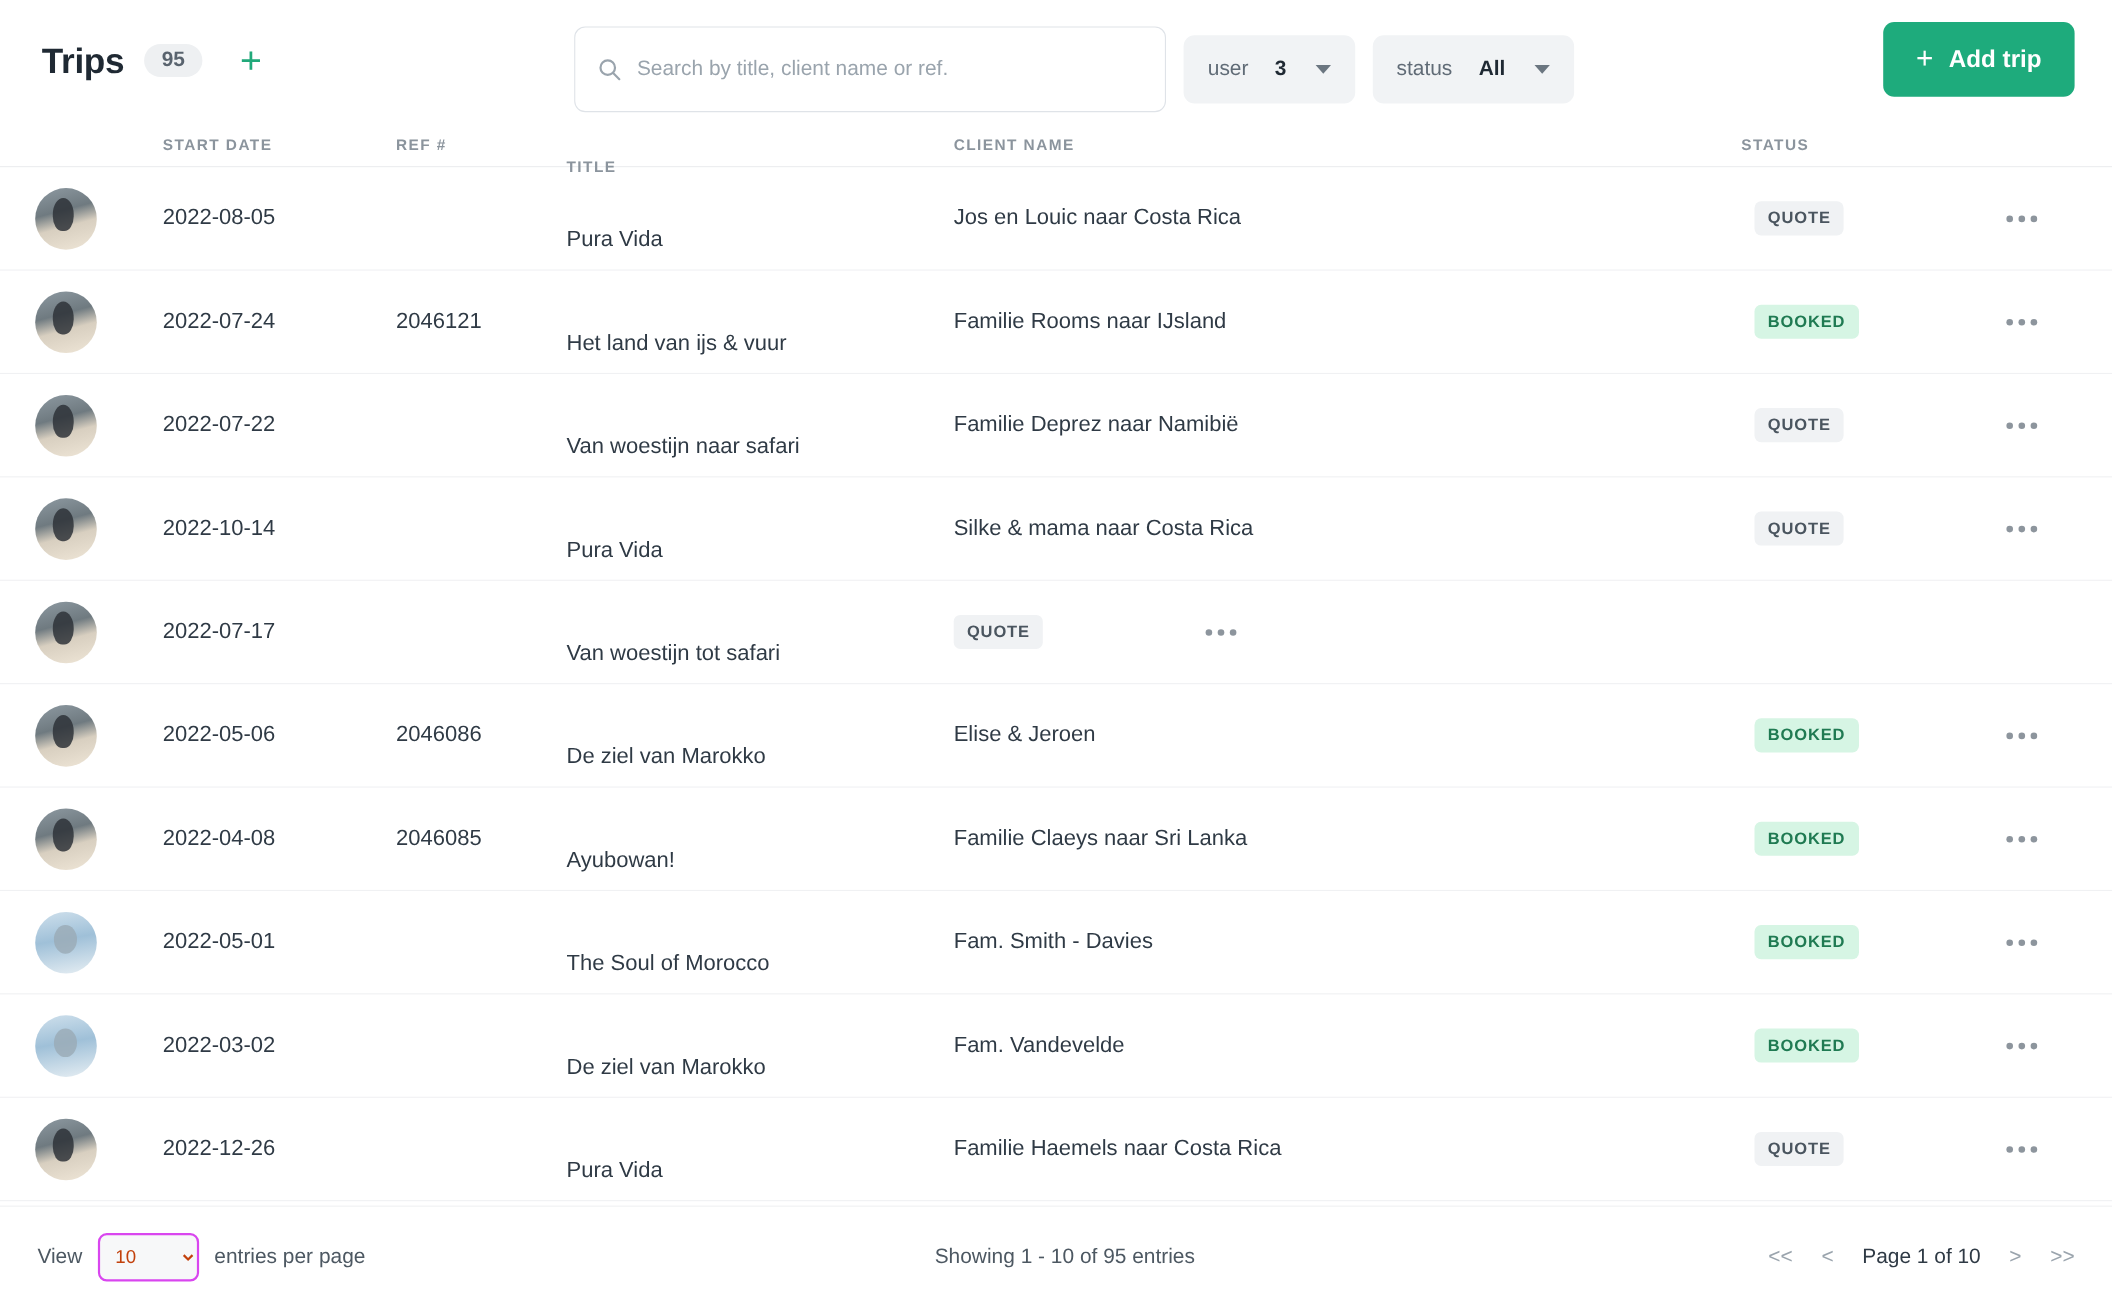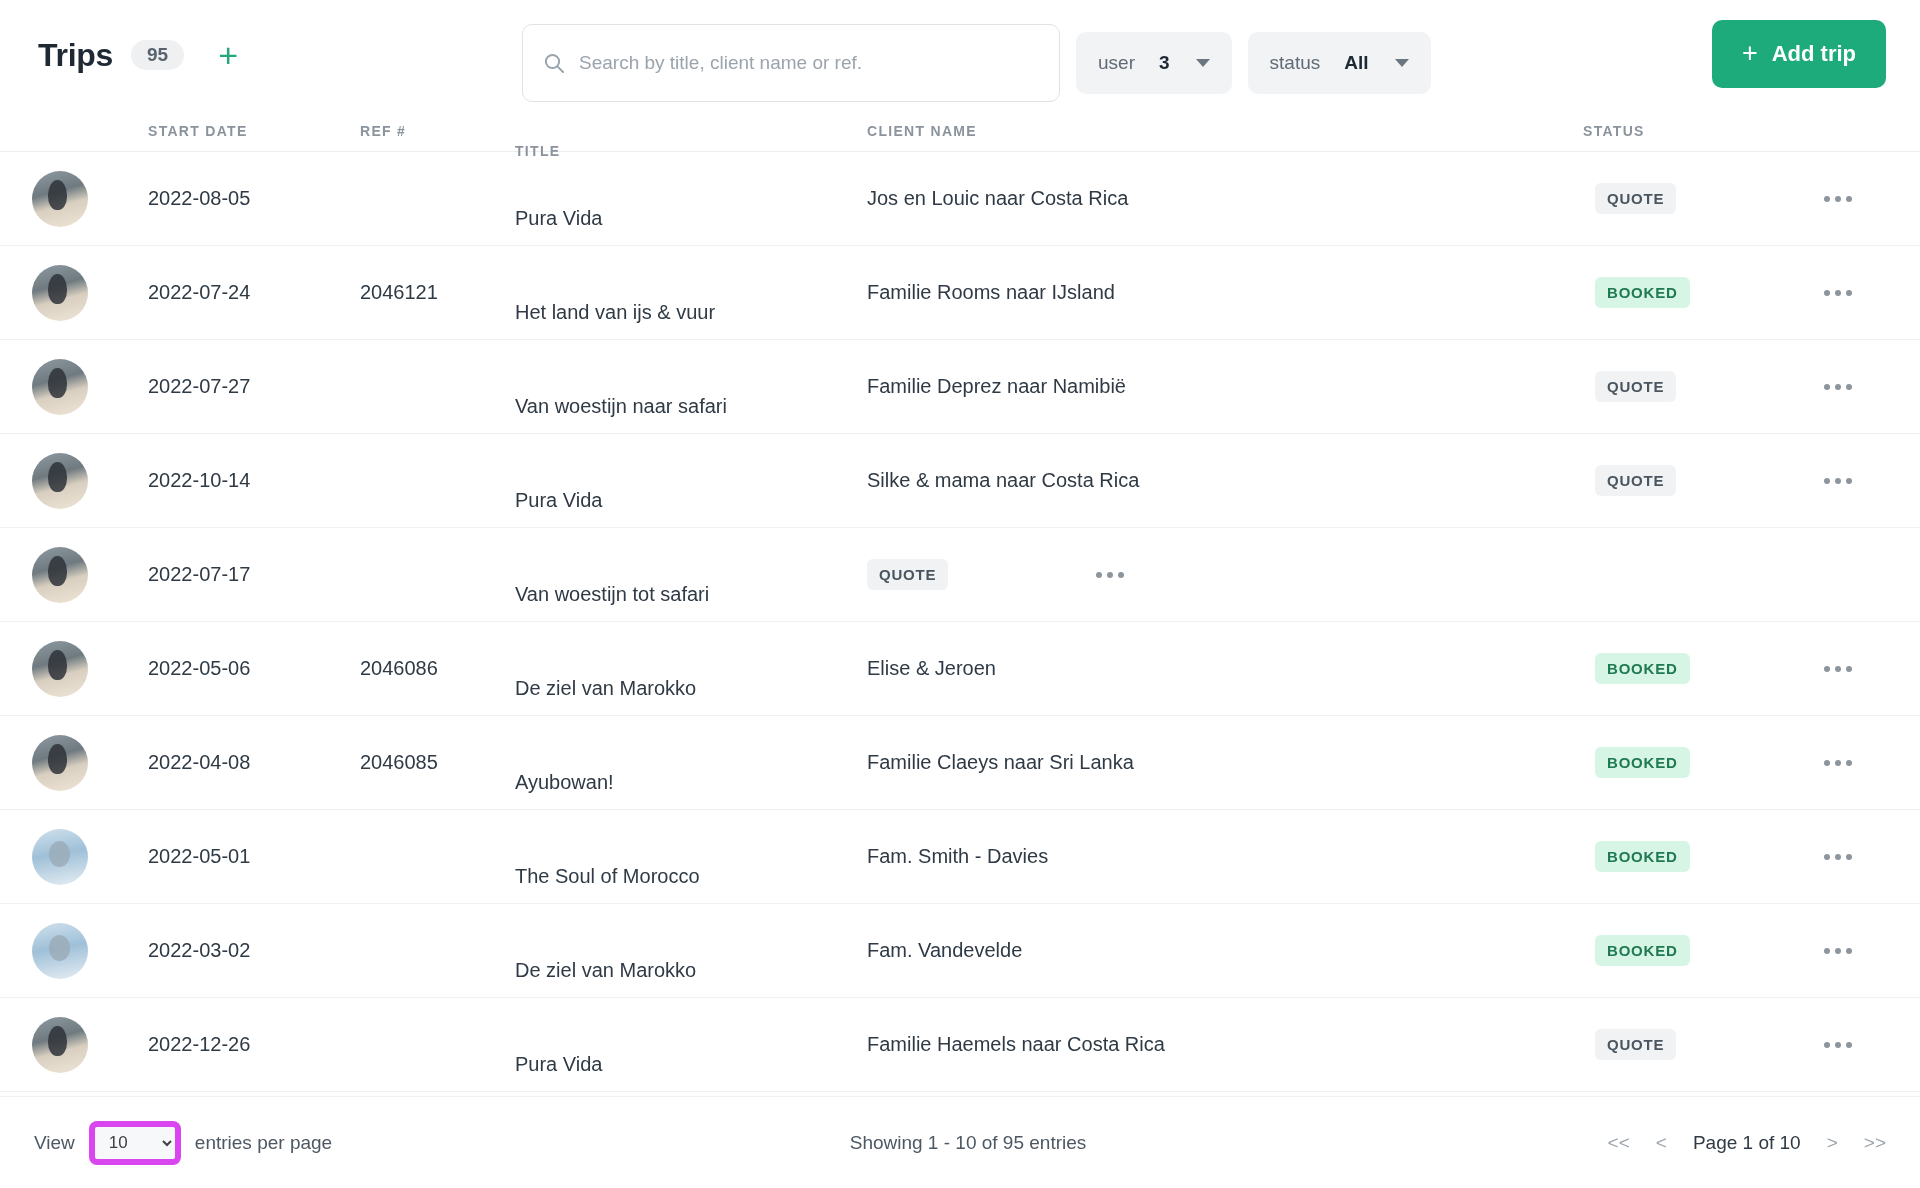--- a/index.html
+++ b/index.html
@@ -234,25 +234,25 @@
     display: flex;
     align-items: center;
     padding: 0 34px 0 34px;
     position: relative;
     border-top: 1px solid #f0f1f3;
   }
   .view-group { display: flex; align-items: center; gap: 14px; }
   .view-label { font-size: 19px; color: #4d5862; }
   .page-select {
     width: 92px; height: 44px;
-    border: 6px solid #d946ef;
+    border: 2px solid #d946ef;
     border-radius: 8px;
     background: #f7f8f9;
     font-size: 17px;
-    color: #404040;
+    color: #c2410c;
     padding: 0 10px;
     font-family: "Liberation Sans", sans-serif;
   }
   .showing {
     position: absolute;
     left: 16px; right: 0;
     text-align: center;
     font-size: 19px;
     color: #4d5862;
     pointer-events: none;
@@ -366,21 +366,21 @@
             <span></span>
             <span></span>
           </span>
         </div>
     </div>
 
     <div class="row">
       <div class="c-avatar">
           <div class="avatar a1"></div>
         </div>
-      <div class="c-date cell-text">2022-07-27</div>
+      <div class="c-date cell-text">2022-07-22</div>
       <div class="c-ref cell-text"></div>
       <div class="c-title cell-text">Van woestijn naar safari</div>
       <div class="c-client cell-text">Familie Deprez naar Namibië</div>
       <div class="c-status">
           <span class="badge quote">QUOTE</span>
         </div>
       <div class="c-menu">
           <span class="dots">
             <span></span>
             <span></span>

